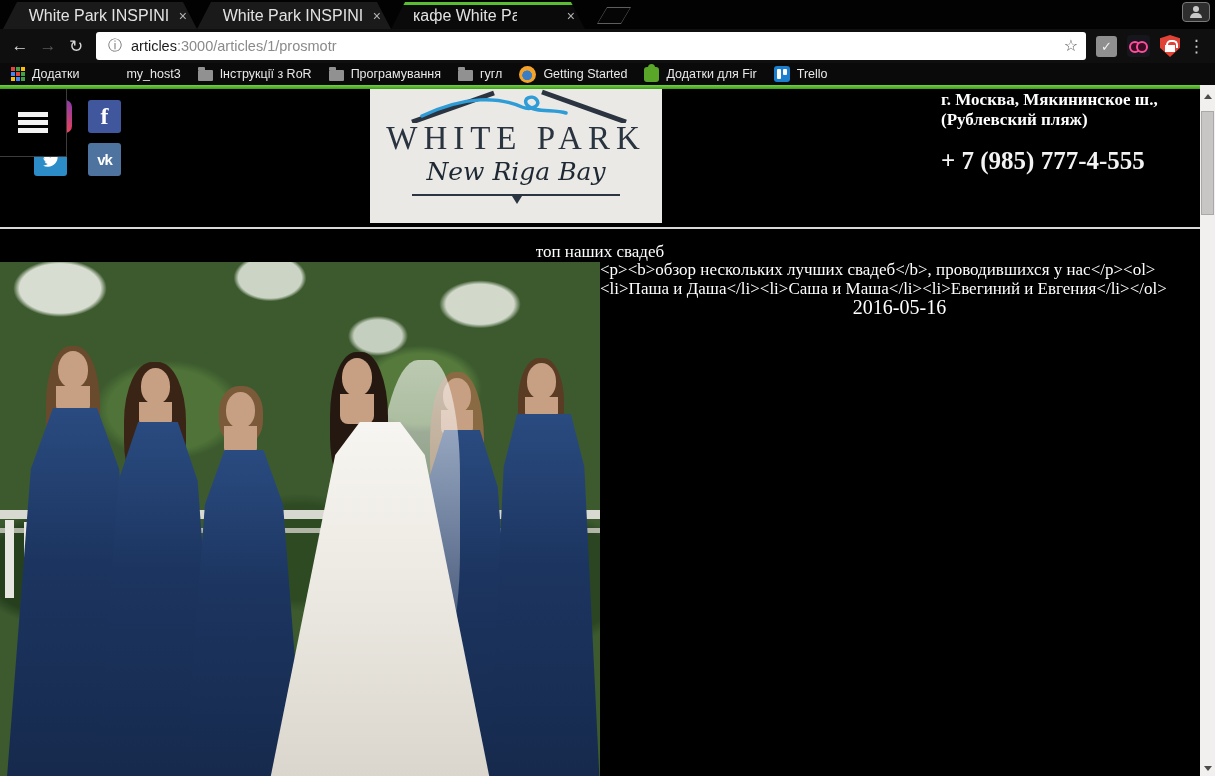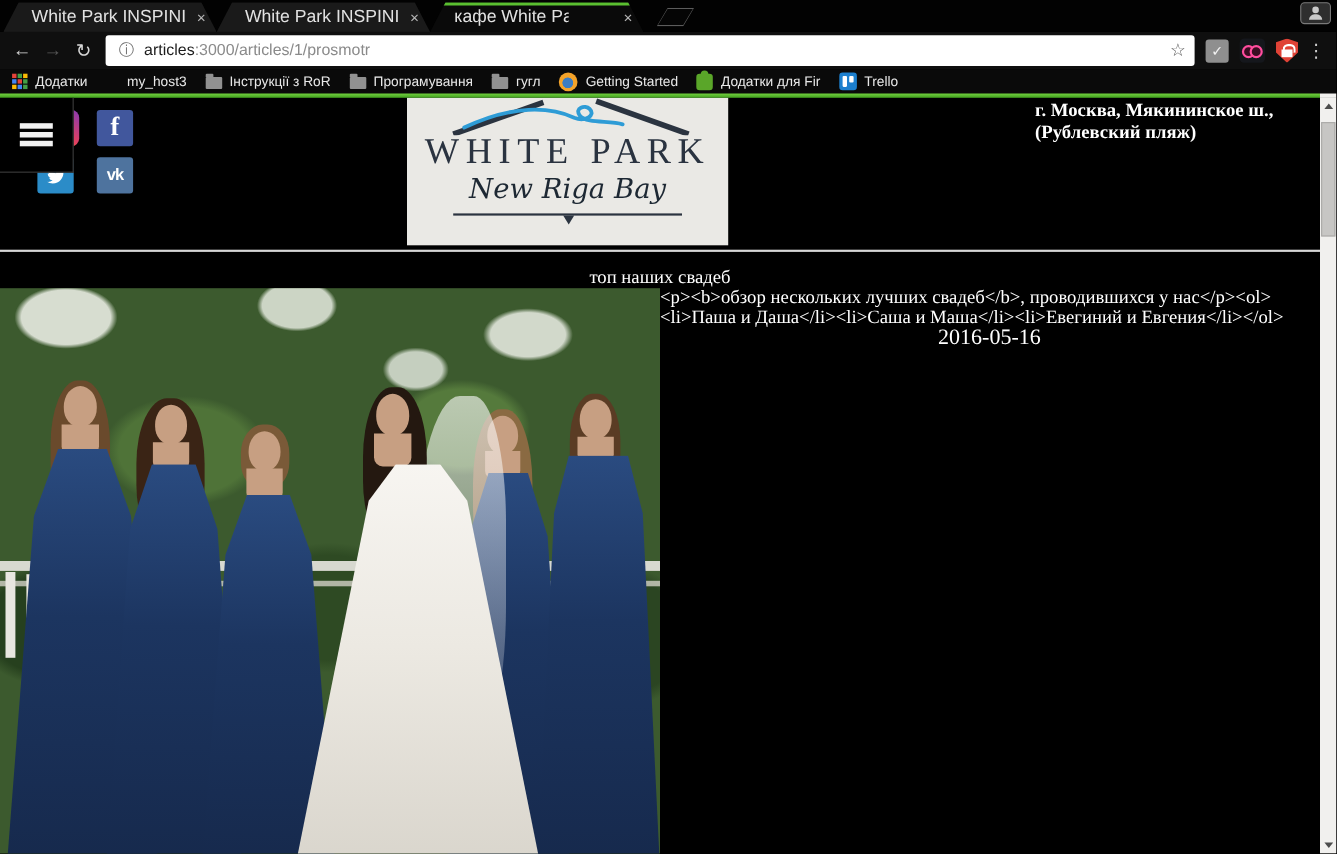--- a/index.html
+++ b/index.html
@@ -46,21 +46,21 @@
                clip-path:polygon(50% 0,100% 15%,100% 58%,50% 100%,0 58%,0 15%); }
   .ext-shield::before { content:""; position:absolute; left:6px; top:5px; width:8px; height:6px;
                border:2px solid #fff; border-bottom:none; border-radius:5px 5px 0 0; }
   .ext-shield::after { content:""; position:absolute; left:5px; top:10px; width:10px; height:7px; background:#fff; }
   .kebab { color:#cccccc; font-size:17px; margin-left:8px; width:16px; text-align:center; }
 
   .bookmarksbar { height:22px; background:#0a0a0a; display:flex; align-items:center; padding-left:11px; }
   .bm { display:flex; align-items:center; height:22px; margin-right:17px; }
   .bm-label { color:#e8e8e8; font-size:12.5px; margin-left:7px; white-space:nowrap; }
   .bm.no-icon .bm-label { margin-left:0; }
-  .bm.m1 { margin-left:19px; }
+  .bm.m1 { margin-left:30px; }
   .apps-grid { display:grid; grid-template-columns:repeat(3,4px); grid-auto-rows:4px; gap:1px; }
   .apps-grid i { display:block; }
   .apps-grid i:nth-child(1){background:#e5443b}.apps-grid i:nth-child(2){background:#43a047}.apps-grid i:nth-child(3){background:#fbbc05}
   .apps-grid i:nth-child(4){background:#4285f4}.apps-grid i:nth-child(5){background:#e5443b}.apps-grid i:nth-child(6){background:#43a047}
   .apps-grid i:nth-child(7){background:#fbbc05}.apps-grid i:nth-child(8){background:#4285f4}.apps-grid i:nth-child(9){background:#43a047}
   .folder { position:relative; width:15px; height:11px; background:#919191; border-radius:1px; margin-top:2px; }
   .folder::before { content:""; position:absolute; top:-3px; left:0; width:7px; height:3px; background:#919191; border-radius:1px 1px 0 0; }
   .ffx { width:17px; height:17px; border-radius:50%;
          background:radial-gradient(circle at 48% 55%, #3b7dc4 0 36%, #f3a32a 40% 70%, #d4590e 100%); }
   .puzzle { position:relative; width:15px; height:15px; background:#5aa629; border-radius:3px; }
@@ -288,20 +288,21 @@
             <path d="M26 27 C70 6 104 8 126 18 C136 22 146 16 140 10 C136 6 126 9 131 16 C138 24 158 20 170 24" stroke="#2e9cd6" stroke-width="3.5" fill="none" stroke-linecap="round"></path>
           </svg>
           <div class="logo-title">WHITE PARK</div>
           <div class="logo-sub">New Riga Bay</div>
           <div class="logo-rule"></div>
         </div>
 
         <div class="contact">
           <div class="addr-line">г. Москва, Мякининское ш.,</div>
           <div class="addr-line">(Рублевский пляж)</div>
+          <div class="phone">+ 7 (985) 777-4-555</div>
         </div>
       </div>
 
       <div class="article">
         <div class="article-title">топ наших свадеб</div>
 
         <div class="photo">
           <div class="rail"></div>
           <div class="rail2"></div>
           <div class="post p1"></div>

